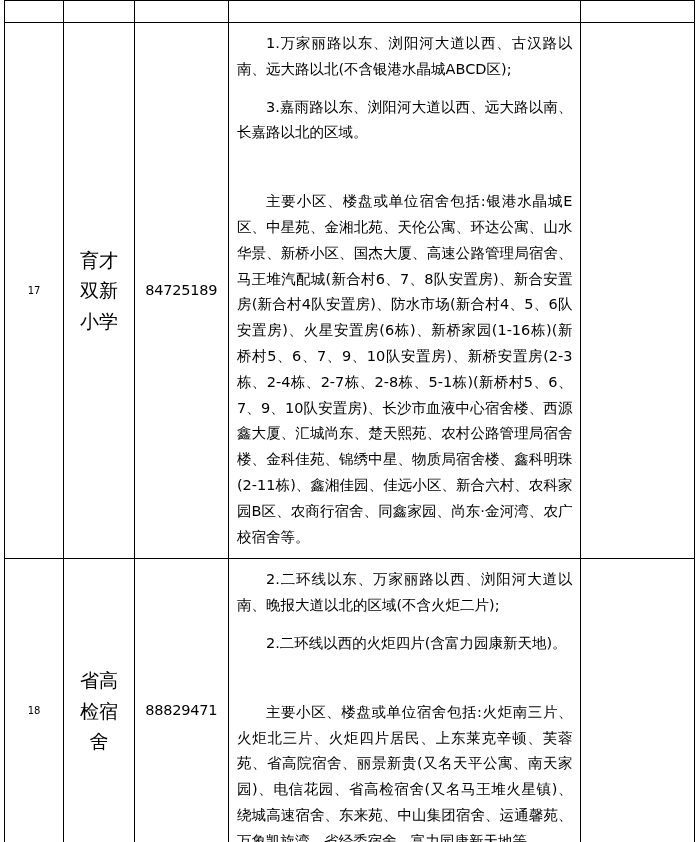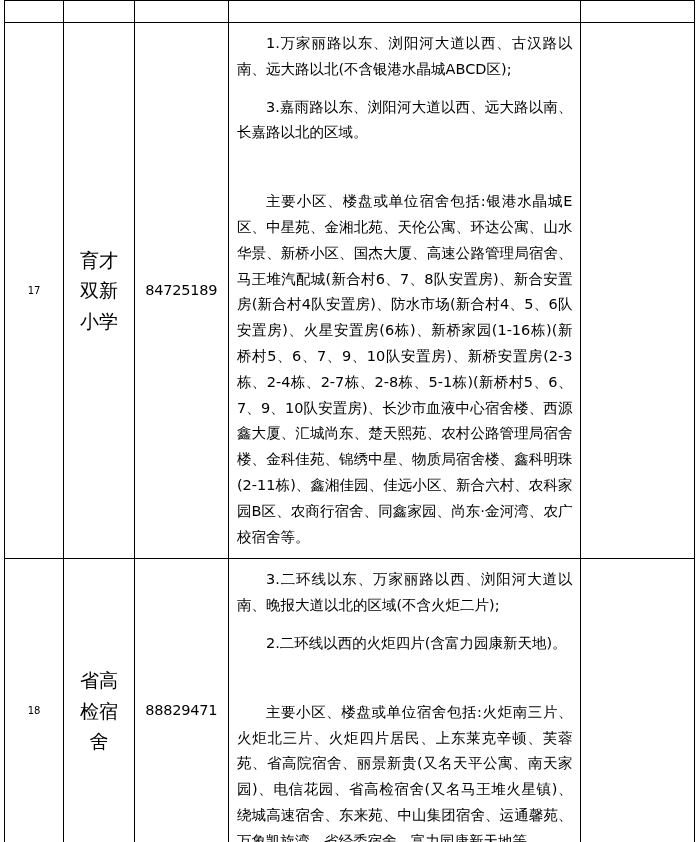--- a/index.html
+++ b/index.html
@@ -113,21 +113,21 @@
           <p class="indent">主要小区、楼盘或单位宿舍包括:银港水晶城E区、中星苑、金湘北苑、天伦公寓、环达公寓、山水华景、新桥小区、国杰大厦、高速公路管理局宿舍、马王堆汽配城(新合村6、7、8队安置房)、新合安置房(新合村4队安置房)、防水市场(新合村4、5、6队安置房)、火星安置房(6栋)、新桥家园(1-16栋)(新桥村5、6、7、9、10队安置房)、新桥安置房(2-3栋、2-4栋、2-7栋、2-8栋、5-1栋)(新桥村5、6、7、9、10队安置房)、长沙市血液中心宿舍楼、西源鑫大厦、汇城尚东、楚天熙苑、农村公路管理局宿舍楼、金科佳苑、锦绣中星、物质局宿舍楼、鑫科明珠(2-11栋)、鑫湘佳园、佳远小区、新合六村、农科家园B区、农商行宿舍、同鑫家园、尚东·金河湾、农广校宿舍等。</p>
         </td>
         <td class="cell-extra"></td>
       </tr>
 
       <tr>
         <td class="cell-index">18</td>
         <td class="cell-name">省高检宿舍</td>
         <td class="cell-phone">88829471</td>
         <td class="cell-scope">
-          <p class="indent">3.二环线以东、万家丽路以西、浏阳河大道以南、晚报大道以北的区域(不含火炬二片);</p>
+          <p class="indent">2.二环线以东、万家丽路以西、浏阳河大道以南、晚报大道以北的区域(不含火炬二片);</p>
           <p class="indent">2.二环线以西的火炬四片(含富力园康新天地)。</p>
           <p class="indent">主要小区、楼盘或单位宿舍包括:火炬南三片、火炬北三片、火炬四片居民、上东莱克辛顿、芙蓉苑、省高院宿舍、丽景新贵(又名天平公寓、南天家园)、电信花园、省高检宿舍(又名马王堆火星镇)、绕城高速宿舍、东来苑、中山集团宿舍、运通馨苑、万象凯旋湾、省经委宿舍、富力园康新天地等。</p>
         </td>
         <td class="cell-extra"></td>
       </tr>
 
       <tr class="row-partial">
         <td class="cell-index"></td>
         <td class="cell-name"></td>
         <td class="cell-phone"></td>

